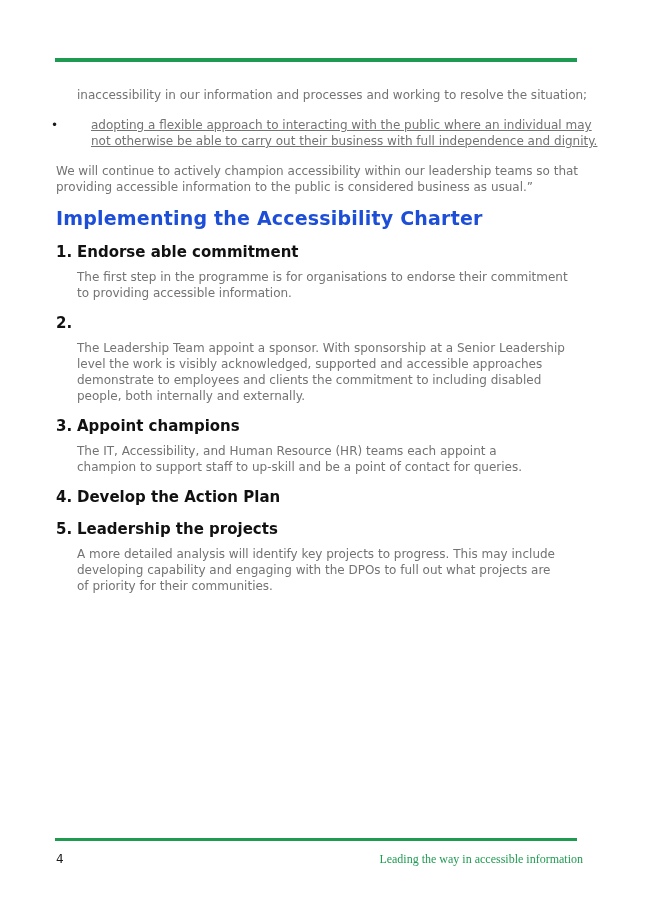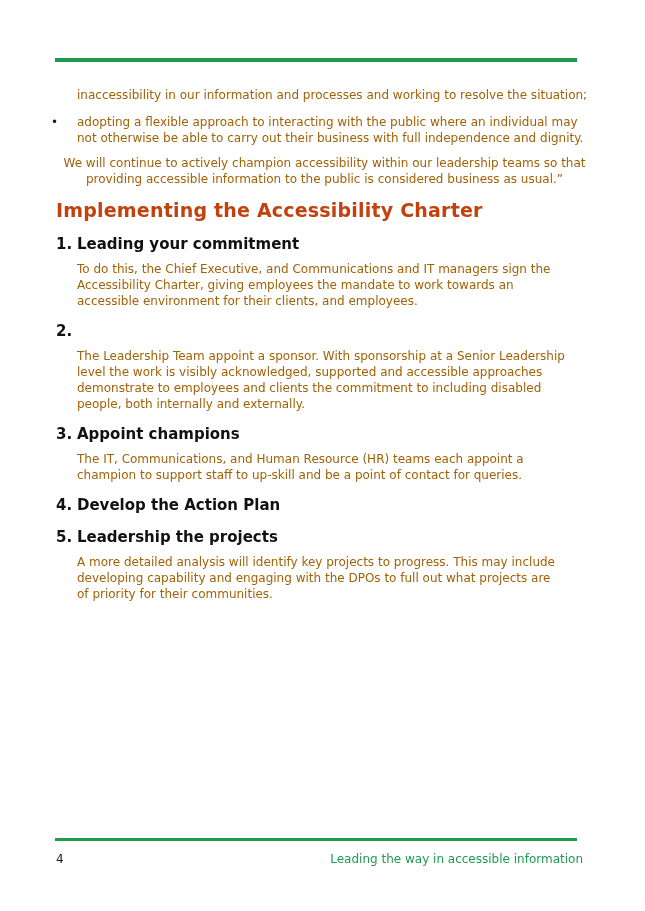--- a/index.html
+++ b/index.html
@@ -19,41 +19,41 @@
     position: absolute;
     left: 56px;
     top: 87px;
     width: 537px;
   }
   .body {
     font-size: 12px;
     line-height: 16px;
     margin: 0 0 10px 0;
     white-space: pre;
-    color: #a16207;
+    color: #737373;
   }
   .indent { padding-left: 21px; }
   .cont { margin-bottom: 11px; }
   .bullet-item { position: relative; margin: 0 0 9px 0; }
-  .bullet-item .body { margin: 0; padding-left: 21px; }
+  .bullet-item .body { margin: 14px; padding-left: 21px; text-decoration: underline; }
   .dot {
     position: absolute;
     left: -5px;
     top: 0;
     font-size: 12px;
     line-height: 16px;
     color: #1a1a1a;
   }
-  .closing { margin-bottom: 12px; text-align: center; }
+  .closing { margin-bottom: 12px; }
   h1 {
     font-size: 19px;
     line-height: 23px;
     margin: 8px 0 8px 0;
     font-weight: bold;
-    color: #c2410c;
+    color: #1d4ed8;
     letter-spacing: 0.2px;
   }
   .step { margin: 0; }
   .step h2 {
     display: flex;
     font-size: 15px;
     line-height: 19px;
     margin: 13px 0 7px 0;
     font-weight: bold;
     color: #111111;
@@ -65,21 +65,21 @@
     left: 56px;
     top: 851px;
     width: 531px;
     display: flex;
     justify-content: space-between;
     align-items: baseline;
     font-size: 12px;
     line-height: 16px;
   }
   .page-num { color: #1a1a1a; }
-  .tagline { padding-right: 4px; }
+  .tagline { padding-right: 4px; font-family: Liberation Serif, serif; }
 </style>
 </head>
 <body>
 
 <div class="page">
 
   <div class="rule rule-top accent-bg" style="background: rgb(31, 155, 81);"></div>
 
   <div class="content">
 
@@ -93,43 +93,42 @@
 
     <p class="body closing">We will continue to actively champion accessibility within our leadership teams so that
 providing accessible information to the public is considered business as usual.”</p>
 
     <h1>Implementing the Accessibility Charter</h1>
 
 
     <div class="step">
       <h2>
         <span class="num">1.</span>
-        <span>Leading your commitment</span>
+        <span>Endorse able commitment</span>
       </h2>
-      <p class="body indent">To do this, the Chief Executive, and Communications and IT managers sign the
-Accessibility Charter, giving employees the mandate to work towards an
-accessible environment for their clients, and employees.</p>
+      <p class="body indent">The first step in the programme is for organisations to endorse their commitment
+to providing accessible information.</p>
     </div>
 
     <div class="step">
       <h2>
         <span class="num">2.</span>
       </h2>
       <p class="body indent">The Leadership Team appoint a sponsor. With sponsorship at a Senior Leadership
 level the work is visibly acknowledged, supported and accessible approaches
 demonstrate to employees and clients the commitment to including disabled
 people, both internally and externally.</p>
     </div>
 
     <div class="step">
       <h2>
         <span class="num">3.</span>
         <span>Appoint champions</span>
       </h2>
-      <p class="body indent">The IT, Communications, and Human Resource (HR) teams each appoint a
+      <p class="body indent">The IT, Accessibility, and Human Resource (HR) teams each appoint a
 champion to support staff to up-skill and be a point of contact for queries.</p>
     </div>
 
     <div class="step">
       <h2>
         <span class="num">4.</span>
         <span>Develop the Action Plan</span>
       </h2>
     </div>
 

